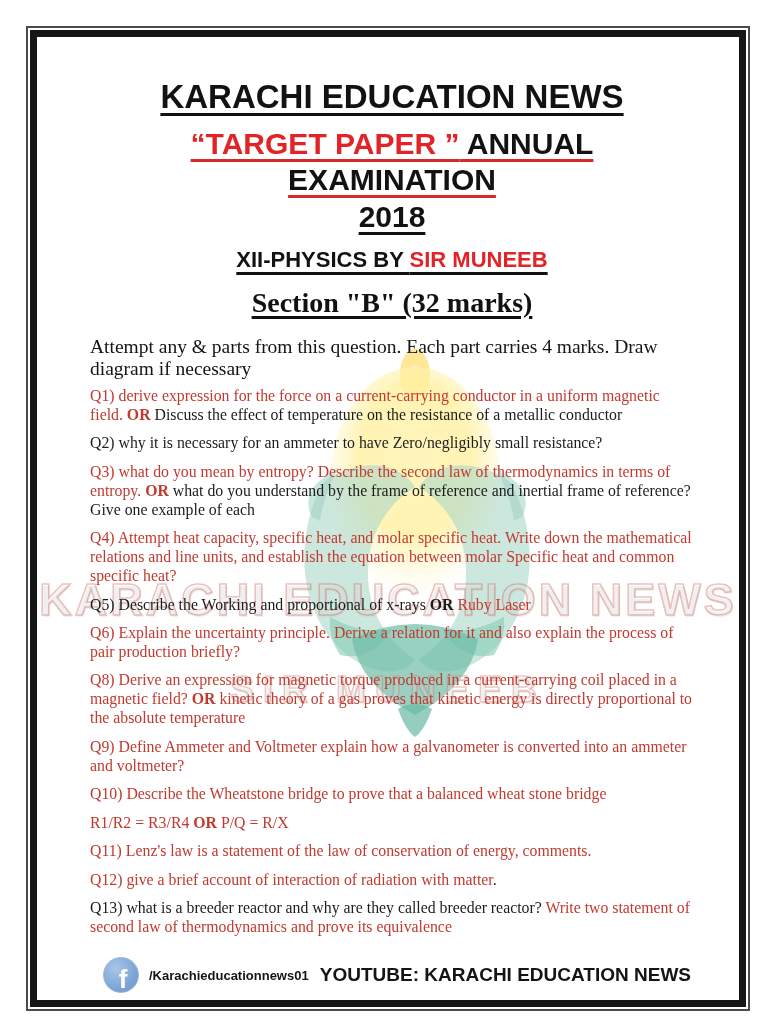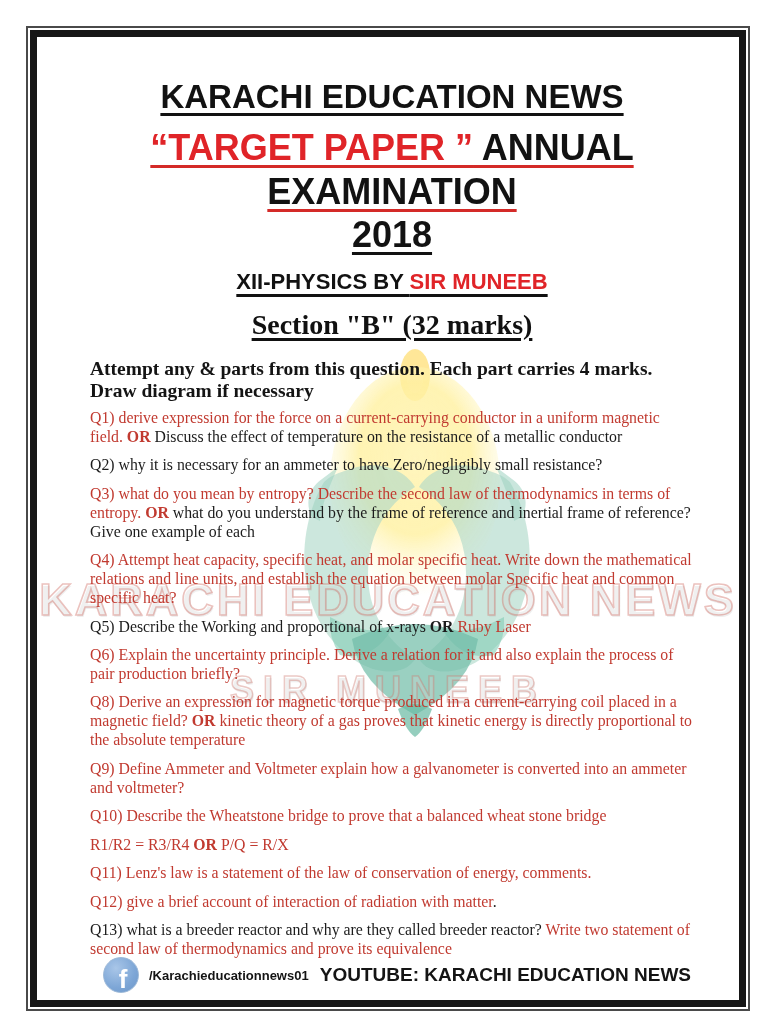--- a/index.html
+++ b/index.html
@@ -23,30 +23,30 @@
             font-family:"Liberation Sans", sans-serif;font-weight:700;font-size:36px;
             letter-spacing:9px;color:rgba(255,255,255,0.10);
             -webkit-text-stroke:1.5px rgba(205,120,110,0.40);
             text-shadow:1px 2px 0 rgba(190,190,190,0.25);white-space:nowrap;}
 
   
   .content{position:relative;z-index:1;padding:40px 45px 0 53px;}
   .hdr{font-family:"Liberation Sans", sans-serif;font-weight:700;text-align:center;color:#121212;}
   .h-title{font-size:33px;line-height:1.2;margin:0 0 9px 0;}
   .h-title .u{ text-decoration:underline;text-decoration-color:#111;text-decoration-thickness:3px;text-underline-offset:5px;}
-  .h-sub{font-size:36px;line-height:1.22;margin:0 0 8px 0;}
+  .h-sub{font-size:30px;line-height:1.22;margin:0 0 8px 0;}
   .u-red{text-decoration:underline;text-decoration-color:#d42a28;text-decoration-thickness:3px;text-underline-offset:5px;}
   .u-black{text-decoration:underline;text-decoration-color:#111;text-decoration-thickness:3px;text-underline-offset:5px;}
   .red-hd{color:#e02428;}
   .h-course{font-size:22px;margin:12px 0 0 0;}
   .h-section{font-family:"Liberation Serif", serif;font-weight:700;font-size:28px;color:#111;
              text-align:center;margin:14px 0 0 0;}
   .h-section .u{text-decoration:underline;text-decoration-color:#111;text-decoration-thickness:2.5px;text-underline-offset:4px;}
 
-  .intro{font-weight:700;font-size:19.5px;line-height:1.12;color:#141414;margin:17px 0 0 0;}
+  .intro{font-weight:400;font-size:19.5px;line-height:1.12;color:#141414;margin:17px 0 0 0;}
 
   .questions{margin-top:7px;width:604px;}
   .question{font-size:15.8px;line-height:1.2;margin:0 0 9.5px 0;}
   .t-red{color:#c13a30;}
   .t-black{color:#1c1c1c;}
   .t-bold{font-weight:700;}
 
   
   .footer{position:absolute;left:0;right:0;bottom:5px;z-index:1;height:40px;
           display:flex;align-items:center;justify-content:space-between;

